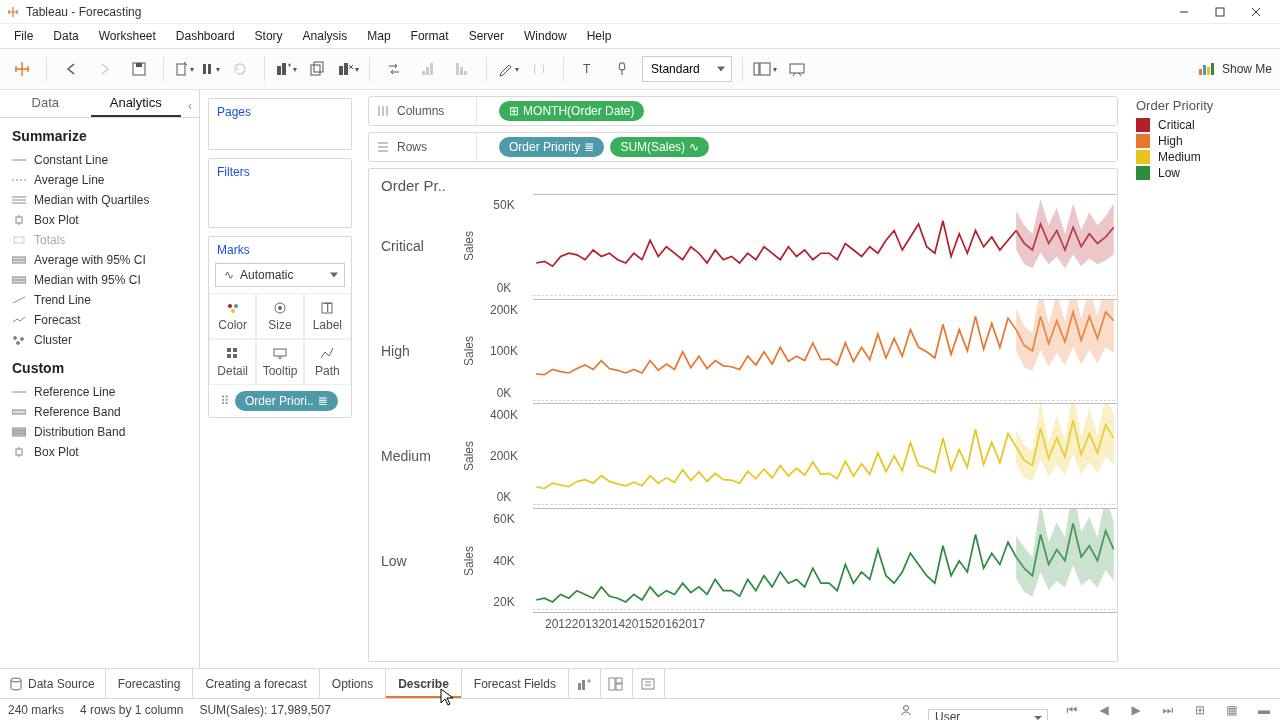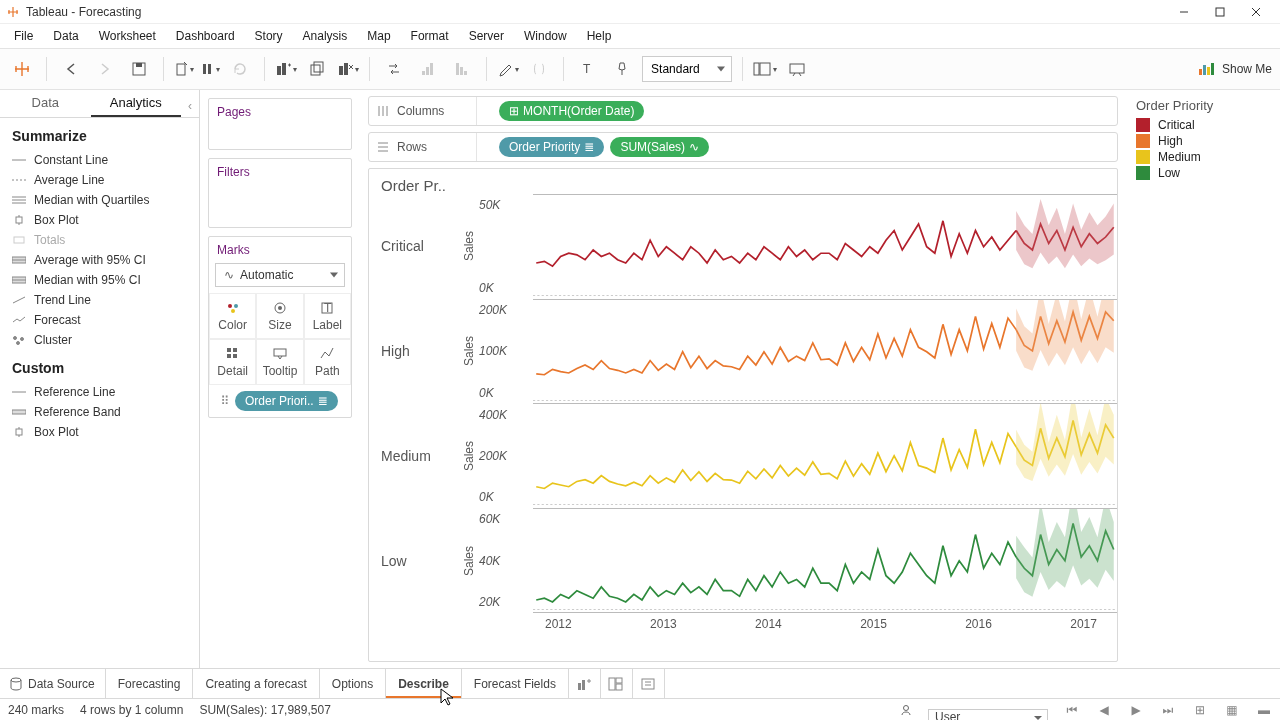--- a/index.html
+++ b/index.html
@@ -25,21 +25,21 @@
 .side-tab.active { color:#111; border-bottom:2px solid #333; font-weight:500; }
 .side-chev { width:18px; text-align:center; color:#999; padding-bottom:4px; }
 .side-section-title { font-size:14px; font-weight:600; color:#222; padding:10px 12px 6px; }
 .side-item { display:flex; align-items:center; gap:8px; padding:3px 12px; color:#333; font-size:13px; }
 .side-item.dim { color:#aaa; }
 .side-icon { width:14px; height:12px; display:flex; align-items:center; justify-content:center; }
 .side-icon svg { stroke:#888; }
 .center { display:flex; flex:1; min-width:0; }
 .cards-col { width:160px; display:flex; flex-direction:column; gap:8px; padding:8px; }
 .card { border:1px solid #d9d9d9; border-radius:2px; background:#fff; }
-.card-title { font-size:12px; color:#701a75; padding:6px 8px; }
+.card-title { font-size:12px; color:#1d4ed8; padding:6px 8px; }
 .card.pages { height:52px; }
 .card.filters { height:70px; }
 .marks-select { margin:0 6px 6px; border:1px solid #ccc; height:24px; display:flex; align-items:center; padding:0 20px 0 8px; font-size:12px; color:#333; position:relative; }
 .marks-select::after { content:""; position:absolute; right:6px; top:50%; width:0;height:0;border-left:4px solid transparent;border-right:4px solid transparent;border-top:5px solid #666;transform:translateY(-50%); }
 .marks-select::before { content:"∿"; margin-right:6px; color:#666; }
 .marks-grid { display:grid; grid-template-columns:1fr 1fr 1fr; }
 .mark-cell { display:flex; flex-direction:column; align-items:center; gap:2px; padding:6px 2px; font-size:11px; color:#555; border:1px solid #eee; }
 .mark-cell svg { width:16px; height:16px; }
 .mark-pill { margin:6px; display:flex; align-items:center; }
 .mark-glyph { width:20px; display:flex; justify-content:center; color:#888; font-size:12px; }
@@ -54,25 +54,25 @@
 .viz-frame { flex:1; border:1px solid #d9d9d9; border-radius:2px; display:flex; flex-direction:column; min-height:0; }
 .viz-title { font-size:15px; color:#555; padding:8px 12px 0; }
 .viz-body { flex:1; display:flex; min-height:0; }
 .row-labels { width:90px; display:flex; flex-direction:column; }
 .row-label { flex:1; display:flex; align-items:center; justify-content:flex-start; padding-left:12px; font-size:14px; color:#555; }
 .axis-titles { width:20px; display:flex; flex-direction:column; }
 .axis-title { flex:1; display:flex; align-items:center; justify-content:center; }
 .axis-title span { transform:rotate(-90deg); font-size:12px; color:#555; }
 .ytick-col { width:54px; display:flex; flex-direction:column; }
 .ytick-group { flex:1; display:flex; flex-direction:column; justify-content:space-between; padding:4px 4px 4px 0; }
-.ytick { font-size:12px; color:#555; text-align:left;font-style:italic; }
+.ytick { font-size:12px; color:#555; text-align:center; }
 .charts { flex:1; display:flex; flex-direction:column; border-top:1px solid #bbb; }
 .chart-row { flex:1; border-bottom:1px solid #bbb; position:relative; }
 .chart-row svg { position:absolute; inset:0; width:100%; height:100%; }
-.xaxis { height:48px; display:flex; flex-direction:column; padding-left:164px; padding-right:8px;gap:35px; }
+.xaxis { height:48px; display:flex; flex-direction:row; padding-left:164px; padding-right:8px;gap:35px; }
 .xticks { display:flex; justify-content:space-between; padding:4px 12px 0; font-size:13px; color:#555; }
 .xlabel { text-align:center; font-size:14px; color:#555; padding-top:4px; }
 .legend-col { width:154px; padding:8px 10px; }
 .legend-title { font-size:13px; color:#555; padding-bottom:4px; }
 .legend-item { display:flex; align-items:center; gap:8px; font-size:15px; color:#222; padding:1px 0; }
 .swatch { width:14px; height:14px; }
 .sheetbar { height:30px; border-top:1px solid #d9d9d9; display:flex; align-items:flex-end; }
 .ds-tab { display:flex; align-items:center; gap:6px; padding:0 10px; border-right:1px solid #d9d9d9; height:100%; color:#444; }
 .sheet-tab { padding:0 12px; height:100%; display:flex; align-items:center; border-right:1px solid #d9d9d9; color:#444; background:#fff; }
 .sheet-tab.active { font-weight:600; background:#fff; box-shadow:inset 0 -2px 0 #e8762c; }
@@ -372,20 +372,30 @@
         </span>
         <span>Reference Line</span>
       </div>
     <div class="side-item">
         <span class="side-icon">
           <svg width="14" height="10">
             <rect x="0" y="3" width="14" height="4" fill="#ddd"></rect>
           </svg>
         </span>
         <span>Reference Band</span>
+      </div>
+    <div class="side-item">
+        <span class="side-icon">
+          <svg width="14" height="10">
+            <rect x="0" y="1" width="14" height="2" fill="#ddd"></rect>
+            <rect x="0" y="4" width="14" height="2" fill="#ddd"></rect>
+            <rect x="0" y="7" width="14" height="2" fill="#ddd"></rect>
+          </svg>
+        </span>
+        <span>Distribution Band</span>
       </div>
     <div class="side-item">
         <span class="side-icon">
           <svg width="14" height="10">
             <rect x="4" y="2" width="6" height="6" fill="none" stroke="#888"></rect>
             <path d="M7 0v2M7 8v2" stroke="#888"></path>
           </svg>
         </span>
         <span>Box Plot</span>
       </div>

